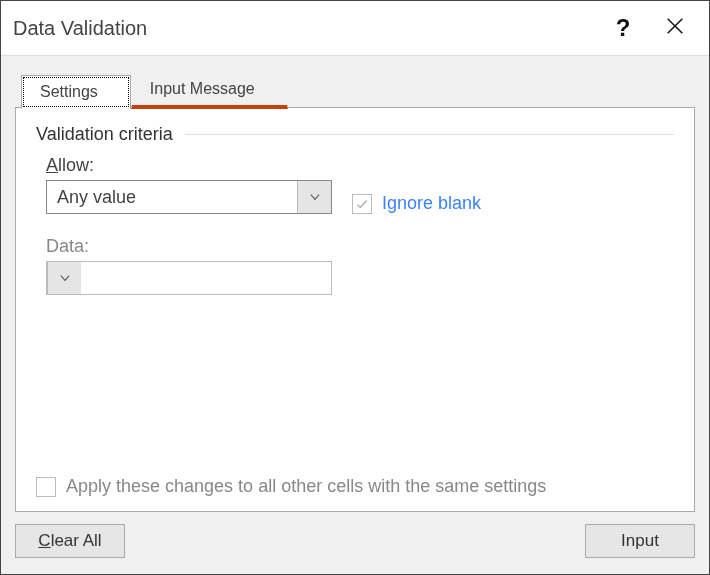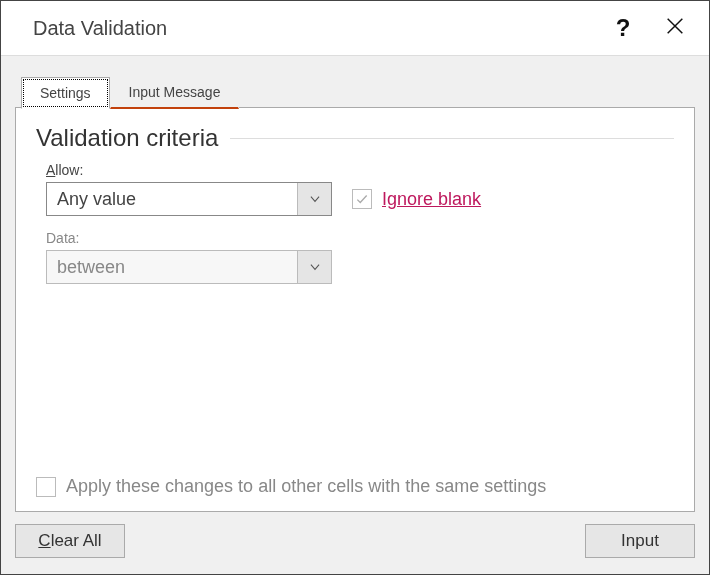--- a/index.html
+++ b/index.html
@@ -15,21 +15,21 @@
     width: 710px; height: 575px;
     border: 1px solid #444;
     background: #fff;
     display: flex;
     flex-direction: column;
   }
   .titlebar {
     display: flex;
     align-items: center;
     height: 54px;
-    padding: 0 8px 0 32px;
+    padding: 0 8px 0 12px;
     background: #fff;
   }
   .titlebar .title {
     font-size: 20px;
     flex: 1;
   }
   .tb-btn {
     width: 52px; height: 52px;
     display: flex; align-items: center; justify-content: center;
     cursor: default;
@@ -45,69 +45,69 @@
     flex-direction: column;
   }
   .tabstrip {
     display: flex;
     align-items: flex-end;
     height: 38px;
     position: relative;
     padding-left: 6px;
   }
   .tab {
-    padding: 7px 18px 7px 18px;
-    font-size: 14px;
+    padding: 7px 32px 7px 18px;
+    font-size: 16px;
     color: #444;
     background: #f0f0f0;
     border: 1px solid transparent;
     position: relative;
     top: 1px;
     cursor: default;
   }
   .tab.active {
     background: #fff;
     border: 1px solid #aaa;
     border-bottom: 1px solid #fff;
     outline: 1px dotted #000;
     outline-offset: -3px;
     z-index: 2;
   }
   .tab:not(.active) {
-    border-bottom: 2px solid #c2410c;
+    border-bottom: 4px solid #c2410c;
   }
   .tabpanel {
     flex: 1;
     background: #fff;
     border: 1px solid #aaa;
     border-top: 1px solid #aaa;
     margin-top: -1px;
     padding: 16px 20px 14px 20px;
     display: flex;
     flex-direction: column;
   }
   .section-header {
     display: flex;
     align-items: center;
     gap: 12px;
     margin-bottom: 10px;
   }
   .section-header .lbl {
-    font-size: 24px;
+    font-size: 18px;
     color: #333;
     white-space: nowrap;
   }
   .section-header .rule {
     flex: 1;
     border-top: 1px solid #ddd;
     height: 0;
   }
-  .row { display: flex; align-items: center; }
+  .row { display: flex; align-items: flex-end; }
   .field-block { display: flex; flex-direction: column; margin-left: 10px; }
-  .field-label { font-size: 14px; margin-bottom: 4px; }
+  .field-label { font-size: 18px; margin-bottom: 4px; }
   .field-label.disabled { color: #888; }
   .field-label .ul { text-decoration: underline; }
   .combo {
     display: flex;
     width: 286px;
     height: 34px;
     border: 1px solid #888;
   }
   .combo.disabled {
     border: 1px solid #bbb;
@@ -125,21 +125,21 @@
     background: #e5e5e5;
     border-left: 1px solid #bbb;
     display: flex; align-items: center; justify-content: center;
   }
   .combo .arrow svg { width: 14px; height: 14px; stroke: #555; stroke-width: 1.8; fill: none; }
   .chk {
     display: flex; align-items: center; gap: 10px;
     margin-left: 20px;
     font-size: 18px;
   }
-  .chk.disabled { color: #be185d; text-decoration: underline; }
+  .chk.disabled { color: #3b82f6; }
   .chk .box {
     width: 20px; height: 20px;
     border: 1px solid #888;
     background: #fff;
     display: flex; align-items: center; justify-content: center;
   }
   .chk.disabled .box { border-color: #bbb; }
   .chk .box svg { width: 14px; height: 14px; stroke: #888; stroke-width: 2.2; fill: none; }
   .chk.disabled .box svg { stroke: #aaa; }
   .spacer { flex: 1; }
@@ -233,24 +233,23 @@
             <div class="box">
               <svg viewBox="0 0 24 24">
                   <path d="M4 13 L9 18 L20 6"></path>
                 </svg>
             </div>
             <span>Ignore blank</span>
           </div>
         </div>
       </div>
 
-      <div class="field-block" style="margin-top:14px">
+      <div class="field-block" style="margin-top:22px">
         <div class="field-label disabled">Data:</div>
         <div class="combo disabled">
-          <div class="value">between</div>
           <div class="arrow">
             <svg viewBox="0 0 24 24">
                 <path d="M5 8 L12 16 L19 8"></path>
               </svg>
           </div>
         </div>
       </div>
 
       <div class="spacer"></div>
 

